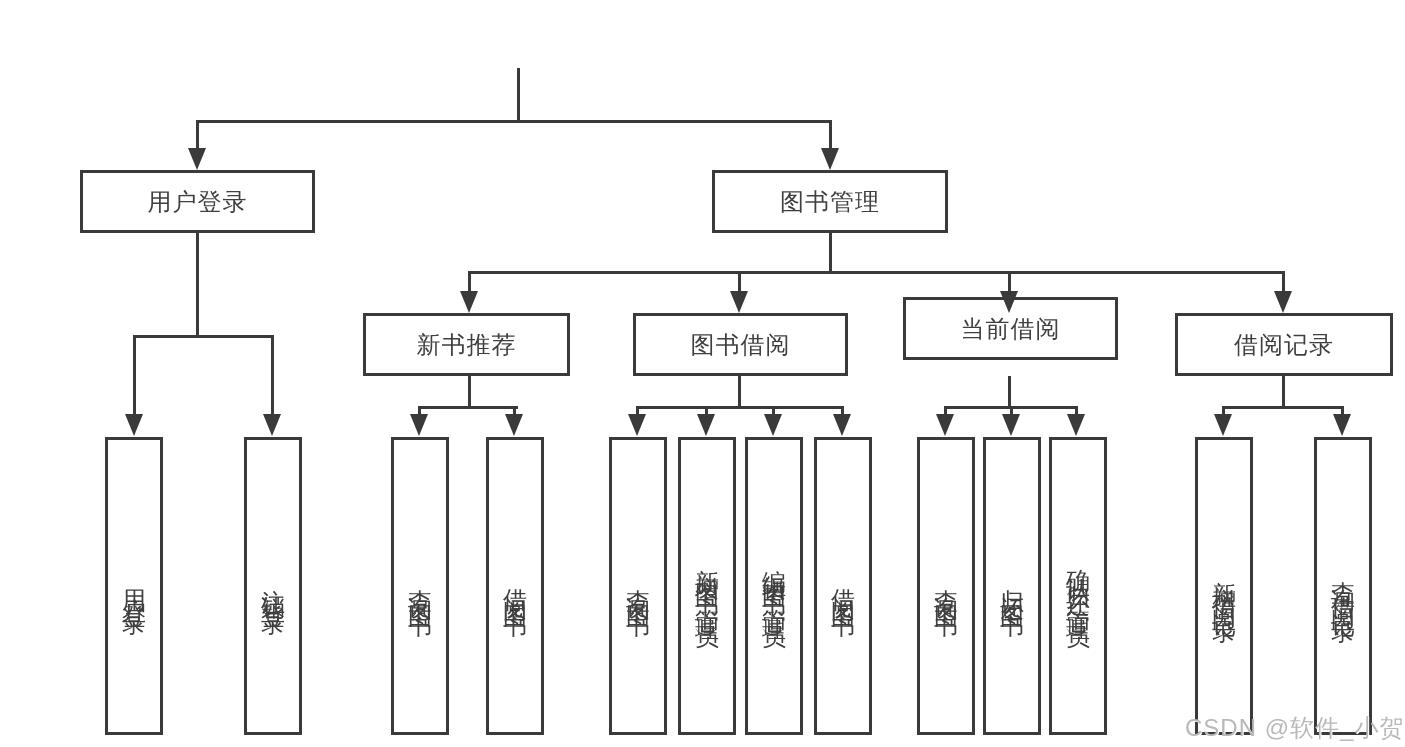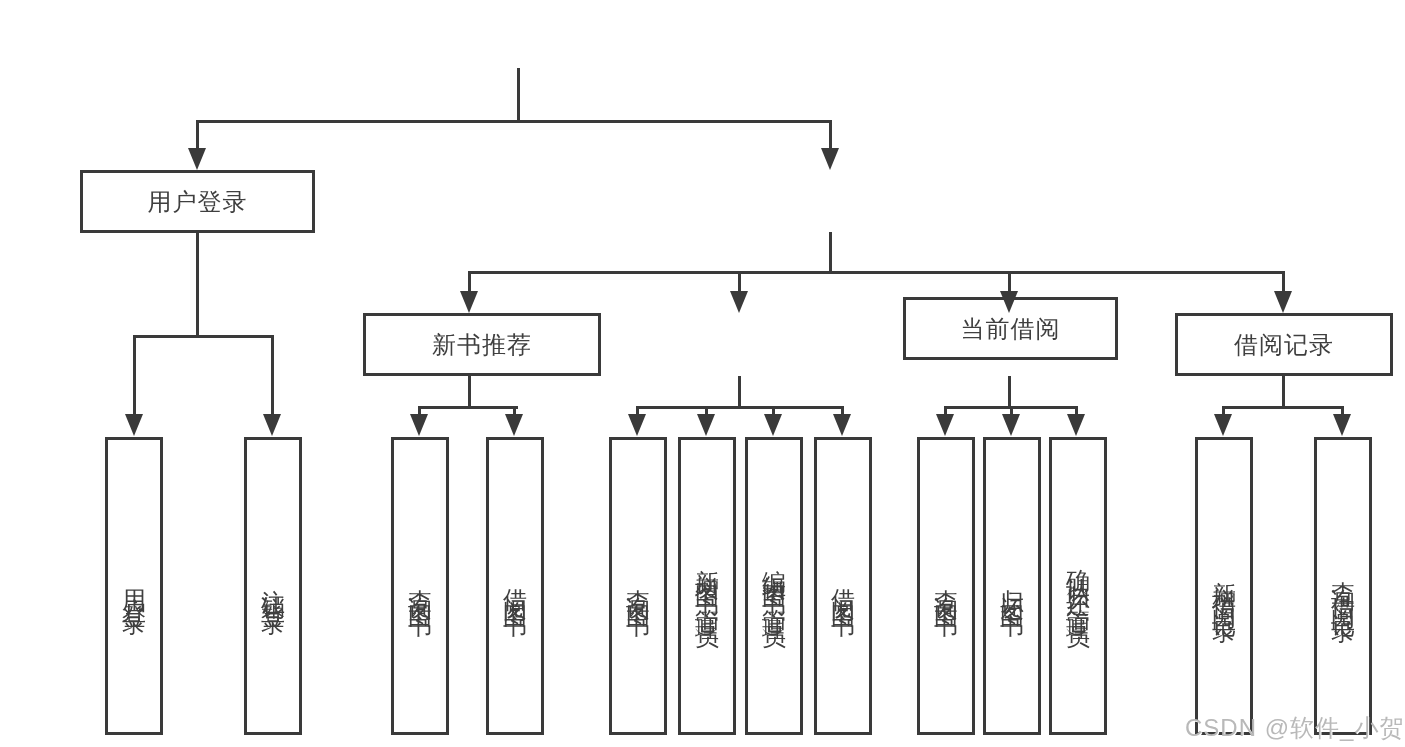--- a/index.html
+++ b/index.html
@@ -49,23 +49,25 @@
   }
 </style>
 </head>
 <body>
 
 <div id="stage">
 
 
   <div class="node" style="left:80px;top:170px;width:235px;height:63px;">用户登录</div>
 
+  <div class="node" style="left:712px;top:170px;width:236px;height:63px;">图书管理</div>
 
-  <div class="node" style="left:363px;top:313px;width:238px;height:63px;">新书推荐</div>
+  <div class="node" style="left:363px;top:313px;width:207px;height:63px;">新书推荐</div>
 
+  <div class="node" style="left:633px;top:313px;width:215px;height:63px;">图书借阅</div>
 
   <div class="node" style="left:903px;top:297px;width:215px;height:63px;">当前借阅</div>
 
   <div class="node" style="left:1175px;top:313px;width:218px;height:63px;">借阅记录</div>
 
   <div class="node leaf" style="left:105px;top:437px;width:58px;height:298px;">用户登录</div>
   <div class="node leaf" style="left:244px;top:437px;width:58px;height:298px;">注销登录</div>
 
   <div class="node leaf" style="left:391px;top:437px;width:58px;height:298px;">查询图书</div>
   <div class="node leaf" style="left:486px;top:437px;width:58px;height:298px;">借阅图书</div>

